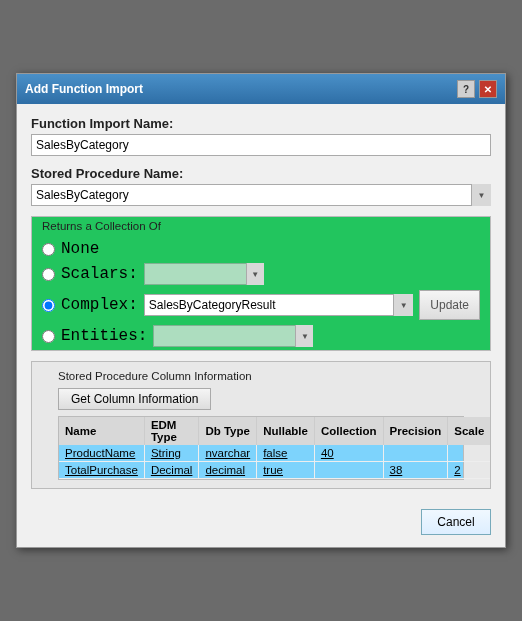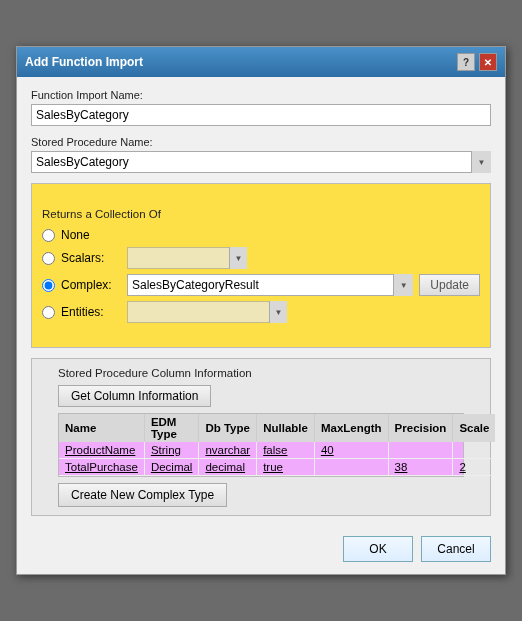--- a/index.html
+++ b/index.html
@@ -52,23 +52,24 @@
       background: #c0392b;
       color: white;
     }
     .dialog-body {
       padding: 12px 14px;
       display: flex;
       flex-direction: column;
       gap: 10px;
     }
     .field-label {
-      font-size: 11px;
+      font-size: 13px;
       margin-bottom: 3px;
       color: #222;
+      font-weight: bold;
     }
     .text-input {
       width: 100%;
       height: 22px;
       border: 1px solid #aaa;
       padding: 2px 4px;
       font-size: 12px;
       background: white;
     }
     .dropdown-wrapper {
@@ -95,22 +96,22 @@
       border-left: 1px solid #aaa;
       display: flex;
       align-items: center;
       justify-content: center;
       font-size: 8px;
       color: #555;
       pointer-events: none;
     }
     .section-box {
       border: 1px solid #bbb;
-      background: #fde047;
-      padding: 24px 10px;
+      background: #22c55e;
+      padding: 3px 10px;
     }
     .section-title {
       font-size: 11.5px;
       color: #222;
       margin-bottom: 8px;
     }
     .radio-group {
       display: flex;
       flex-direction: column;
       gap: 5px;
@@ -118,22 +119,23 @@
     .radio-row {
       display: flex;
       align-items: center;
       gap: 6px;
     }
     .radio-row input[type="radio"] {
       margin: 0;
       cursor: pointer;
     }
     .radio-label {
-      font-size: 12px;
+      font-size: 16px;
       min-width: 60px;
+      font-family: Liberation Mono, monospace;
     }
     .radio-dropdown {
       height: 22px;
       border: 1px solid #aaa;
       padding: 1px 20px 1px 4px;
       font-size: 12px;
       background: white;
       min-width: 120px;
       position: relative;
       appearance: none;
@@ -150,21 +152,21 @@
     .complex-row {
       display: flex;
       align-items: center;
       gap: 6px;
     }
     .complex-dropdown-wrapper {
       position: relative;
       flex: 1;
     }
     .update-btn {
-      height: 22px;
+      height: 30px;
       padding: 0 10px;
       border: 1px solid #aaa;
       background: linear-gradient(to bottom, #f5f5f5, #ddd);
       font-size: 12px;
       cursor: pointer;
       color: #555;
     }
     .sp-section {
       border: 1px solid #bbb;
       background: #e8e8e8;
@@ -179,21 +181,21 @@
       height: 22px;
       padding: 0 12px;
       border: 1px solid #aaa;
       background: linear-gradient(to bottom, #f5f5f5, #ddd);
       font-size: 12px;
       cursor: pointer;
       margin-bottom: 6px;
     }
     .table-wrapper {
       border: 1px solid #bbb;
-      background: #f0abfc;
+      background: #7dd3fc;
     }
     table {
       width: 100%;
       border-collapse: collapse;
       font-size: 11.5px;
     }
     table thead tr {
       background: #d8d8d8;
     }
     table thead th {
@@ -326,21 +328,21 @@
       <div class="sp-title">Stored Procedure Column Information</div>
       <button class="get-col-btn">Get Column Information</button>
       <div class="table-wrapper">
         <table>
           <thead>
             <tr>
               <th>Name</th>
               <th>EDM Type</th>
               <th>Db Type</th>
               <th>Nullable</th>
-              <th>MaxLength</th>
+              <th>Collection</th>
               <th>Precision</th>
               <th>Scale</th>
             </tr>
           </thead>
           <tbody id="table-body">
           <tr>
                 <td>ProductName</td>
                 <td>String</td>
                 <td>nvarchar</td>
                 <td>false</td>
@@ -353,22 +355,20 @@
                 <td>Decimal</td>
                 <td>decimal</td>
                 <td>true</td>
                 <td></td>
                 <td>38</td>
                 <td>2</td>
               </tr>
             </tbody>
         </table>
       </div>
-      <button class="create-btn">Create New Complex Type</button>
     </div>
 
   </div>
 
   <div class="dialog-footer">
-    <button class="footer-btn">OK</button>
     <button class="footer-btn">Cancel</button>
   </div>
 </div>
 
 </body></html>

